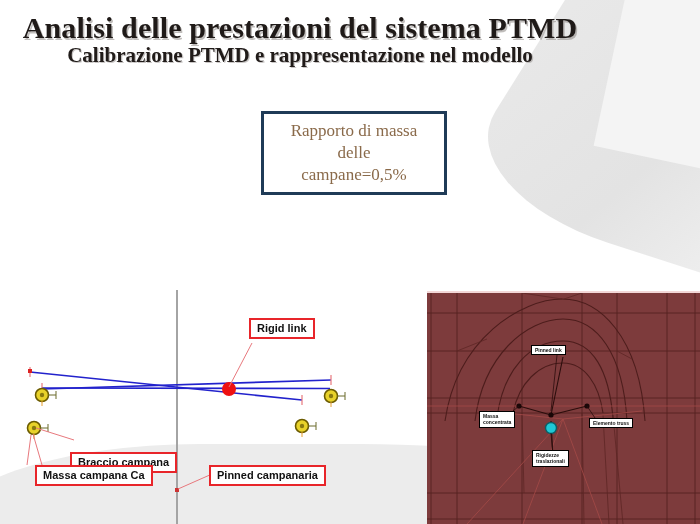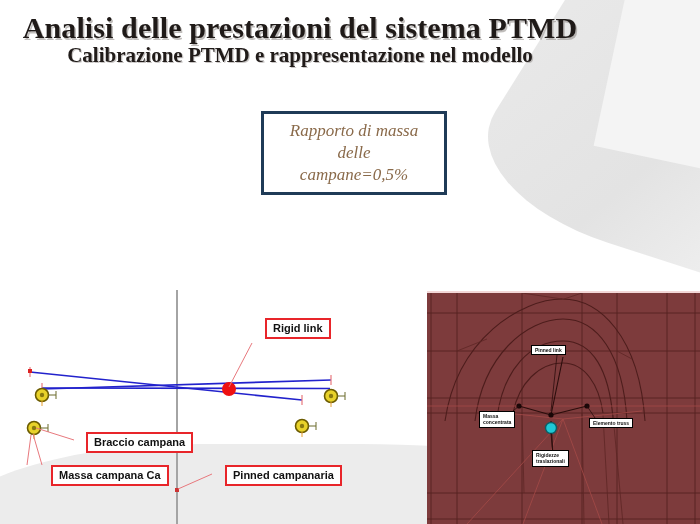--- a/index.html
+++ b/index.html
@@ -86,21 +86,20 @@
     top: 111px;
     width: 186px;
     height: 84px;
     background: #ffffff;
     border: 3px solid #1f3b57;
     box-sizing: border-box;
     display: flex;
     align-items: center;
     justify-content: center;
     z-index: 6;
-    font-style: italic;
   }
   .ratio-text {
     font-family: "Liberation Serif", serif;
     font-size: 17px;
     color: #8a6a4a;
     text-align: center;
     line-height: 1.28;
     white-space: pre-line;
   }
 
@@ -120,24 +119,23 @@
     background: #ffffff;
     border: 2px solid #e8252a;
     color: #111111;
     font-family: "Liberation Sans", sans-serif;
     font-size: 11px;
     font-weight: 700;
     padding: 2px 6px 3px 6px;
     white-space: nowrap;
     line-height: 1.1;
     z-index: 8;
-    margin-left: 16px;
   }
   #lbl-rigid-link { left: 249px; top: 318px; }
-  #lbl-braccio    { left: 70px;  top: 432px; }
+  #lbl-braccio    { left: 70px;  top: 452px; }
   #lbl-massa-ca   { left: 35px;  top: 465px; }
   #lbl-torre      { left: 209px; top: 465px; }
 
   
   .fem {
     position: absolute;
     left: 427px;
     top: 293px;
     width: 273px;
     height: 231px;

